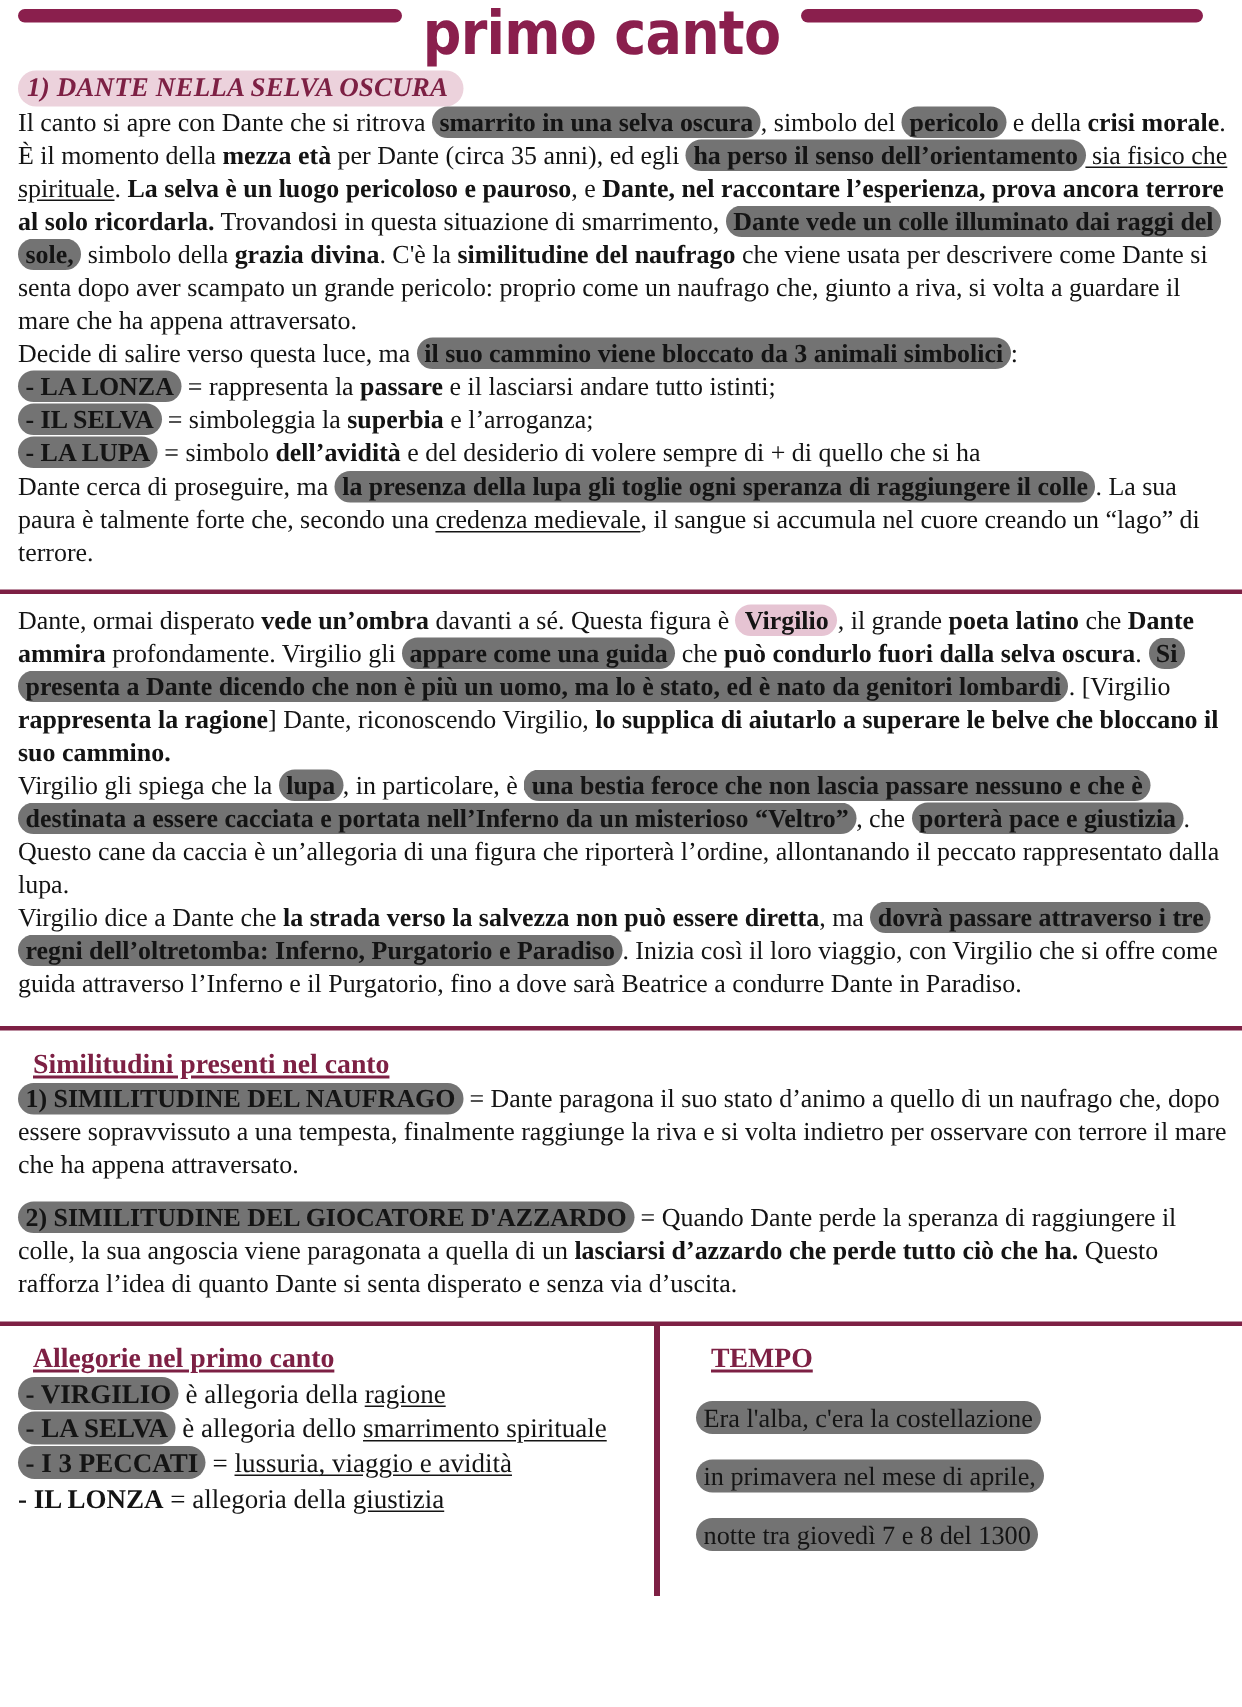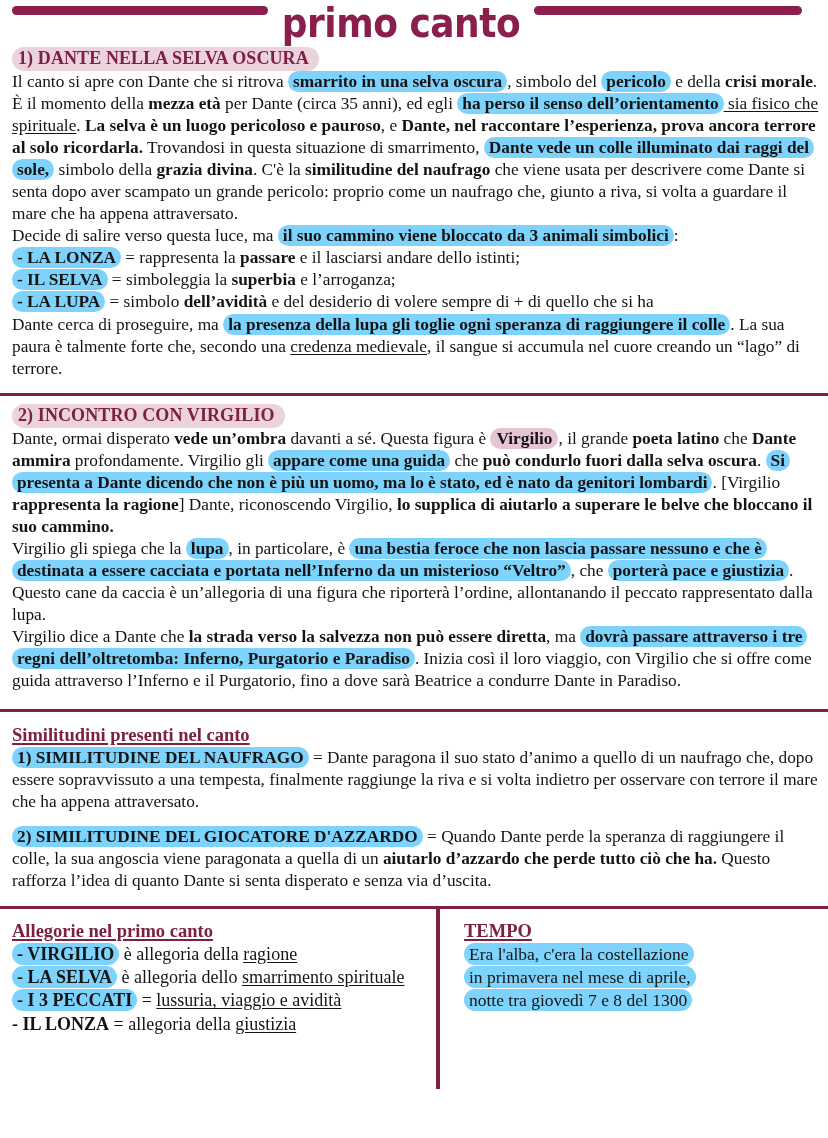--- a/index.html
+++ b/index.html
@@ -48,21 +48,21 @@
     margin: 0;
     font-size: 17.3px;
     line-height: 1.275;
     text-align: left;
   }
   b, .b { font-weight: 700; }
   .u { text-decoration: underline; text-underline-offset: 1.5px; }
 
   
   .hl {
-    background: #7dd3fc;
+    background: #737373;
     border-radius: 11px;
     padding: 1px 5px;
     box-decoration-break: clone;
     text-align: right;
     -webkit-box-decoration-break: clone;
   }
   .hl-strong {
     background: #e6c4d3;
     border-radius: 11px;
     padding: 1px 6px;
@@ -74,32 +74,33 @@
   .sec-head {
     display: inline-block;
     font-weight: 700;
     font-size: 18px;
     color: #7d2044;
     background: #ecd2dc;
     border-radius: 12px;
     padding: 1px 10px 2px 6px;
     margin: 1px 0 0 0;
     letter-spacing: 0.1px;
+    font-style: italic;
   }
 
   
   .sub-head {
     display: inline-block;
     font-weight: 700;
     font-size: 18.5px;
     color: #7d2044;
     text-decoration: underline;
     text-underline-offset: 2px;
     text-decoration-thickness: 1.6px;
-    margin: 0 0 1px 0;
+    margin: 0 0 1px 10px;
   }
 
   
   .divider {
     height: 3px;
     background: #7d2044;
     border: 0;
     margin: 0;
     width: 100%;
   }
@@ -122,20 +123,21 @@
     width: 4px;
     background: #7d2044;
   }
   .alleg-line {
     font-size: 18px;
     line-height: 1.30;
   }
   .tempo-line {
     font-size: 17.5px;
     line-height: 1.34;
+    margin-top: 16px;
   }
   .gap-sm { height: 7px; }
   .gap-md { height: 13px; }
   .gap-lg { height: 17px; }
 </style>
 </head>
 <body>
 
 <div class="title-bar">
   <div class="title-rule left"></div>
@@ -144,53 +146,52 @@
 </div>
 
 <div class="block">
 
   <div class="sec-head">1) DANTE NELLA SELVA OSCURA</div>
 
   <p class="line"><span>Il canto si apre con Dante che si ritrova </span><b class="hl">smarrito in una selva oscura</b><span>, simbolo del </span><b class="hl">pericolo</b><span> e della </span><b>crisi morale</b><span>. È il momento della </span><b>mezza età</b><span> per Dante (circa 35 anni), ed egli </span><b class="hl">ha perso il senso dell’orientamento</b><span class="u"> sia fisico che spirituale</span><span>. </span><b>La selva è un luogo pericoloso e pauroso</b><span>, e </span><b>Dante, nel raccontare l’esperienza, prova ancora terrore al solo ricordarla.</b><span> Trovandosi in questa situazione di smarrimento, </span><b class="hl">Dante vede un colle illuminato dai raggi del sole,</b><span> simbolo della </span><b>grazia divina</b><span>. C'è la </span><b>similitudine del naufrago</b><span> che  viene usata per descrivere come Dante si senta dopo aver scampato un grande pericolo: proprio come un naufrago che, giunto a riva, si volta a guardare il mare che ha appena attraversato.</span></p>
 
   <p class="line"><span>Decide di salire verso questa luce, ma </span><b class="hl">il suo cammino viene bloccato da 3 animali simbolici</b><span>:</span></p>
 
-  <p class="line"><b class="hl">- LA LONZA</b><span> = rappresenta la </span><b>passare</b><span> e il lasciarsi andare dello istinti;</span></p>
+  <p class="line"><b class="hl">- LA LONZA</b><span> = rappresenta la </span><b>passare</b><span> e il lasciarsi andare tutto istinti;</span></p>
   <p class="line"><b class="hl">- IL SELVA</b><span> = simboleggia la </span><b>superbia</b><span> e l’arroganza;</span></p>
   <p class="line"><b class="hl">- LA LUPA</b><span> = simbolo </span><b>dell’avidità</b><span> e del desiderio di volere sempre di + di quello che si ha</span></p>
 
   <p class="line"><span>Dante cerca di proseguire, ma </span><b class="hl">la presenza della lupa gli toglie ogni speranza di raggiungere il colle</b><span>. La sua paura è talmente forte che, secondo una </span><span class="u">credenza medievale</span><span>, il sangue si accumula nel cuore creando un “lago” di terrore.</span></p>
 </div>
 
 <div class="gap-md"></div>
 <hr class="divider">
 <div class="gap-sm"></div>
 
 <div class="block">
-  <div class="sec-head">2) INCONTRO CON VIRGILIO</div>
 
   <p class="line"><span>Dante, ormai disperato </span><b>vede un’ombra</b><span> davanti a sé. Questa figura è </span><b class="hl-strong">Virgilio</b><span>, il grande </span><b>poeta latino</b><span> che </span><b>Dante ammira</b><span> profondamente. Virgilio gli </span><b class="hl">appare come una guida</b><span> che </span><b>può condurlo fuori dalla selva oscura</b><span>. </span><b class="hl">Si presenta a Dante dicendo che non è più un uomo, ma lo è stato, ed è nato da genitori lombardi</b><span>. [Virgilio </span><b>rappresenta la ragione</b><span>]  Dante, riconoscendo Virgilio, </span><b>lo supplica di aiutarlo a superare le belve che bloccano il suo cammino.</b></p>
 
   <p class="line"><span>Virgilio gli spiega che la </span><b class="hl">lupa</b><span>, in particolare, è </span><b class="hl">una bestia feroce che non lascia passare nessuno e che è destinata a essere cacciata e portata nell’Inferno da un misterioso “Veltro”</b><span>, che </span><b class="hl">porterà pace e giustizia</b><span>. Questo cane da caccia è un’allegoria di una figura che riporterà l’ordine, allontanando il peccato rappresentato dalla lupa.</span></p>
 
   <p class="line"><span>Virgilio dice a Dante che </span><b>la strada verso la salvezza non può essere diretta</b><span>, ma </span><b class="hl">dovrà passare attraverso i tre regni dell’oltretomba: Inferno, Purgatorio e Paradiso</b><span>. Inizia così il loro viaggio, con Virgilio che si offre come guida attraverso l’Inferno e il Purgatorio, fino a dove sarà Beatrice a condurre Dante in Paradiso.</span></p>
 </div>
 
 <div class="gap-lg"></div>
 <hr class="divider">
 <div class="gap-md"></div>
 
 <div class="block">
   <div class="sub-head">Similitudini presenti nel canto</div>
 
   <p class="line"><b class="hl">1) SIMILITUDINE DEL NAUFRAGO</b><span> = Dante paragona il suo stato d’animo a quello di un naufrago che, dopo essere sopravvissuto a una tempesta, finalmente raggiunge la riva e si volta indietro per osservare con terrore il mare che ha appena attraversato.</span></p>
 
   <div class="gap-md"></div>
 
-  <p class="line"><b class="hl">2) SIMILITUDINE DEL GIOCATORE D'AZZARDO</b><span> = Quando Dante perde la speranza di raggiungere il colle, la sua angoscia viene paragonata a quella di un </span><b>aiutarlo d’azzardo che perde tutto ciò che ha.</b><span> Questo rafforza l’idea di quanto Dante si senta disperato e senza via d’uscita.</span></p>
+  <p class="line"><b class="hl">2) SIMILITUDINE DEL GIOCATORE D'AZZARDO</b><span> = Quando Dante perde la speranza di raggiungere il colle, la sua angoscia viene paragonata a quella di un </span><b>lasciarsi d’azzardo che perde tutto ciò che ha.</b><span> Questo rafforza l’idea di quanto Dante si senta disperato e senza via d’uscita.</span></p>
 </div>
 
 <div class="gap-md"></div>
 <hr class="divider">
 
 <div class="bottom">
   <div class="vdiv"></div>
 
   <div class="bottom-left">
     <div class="sub-head">Allegorie nel primo canto</div>

